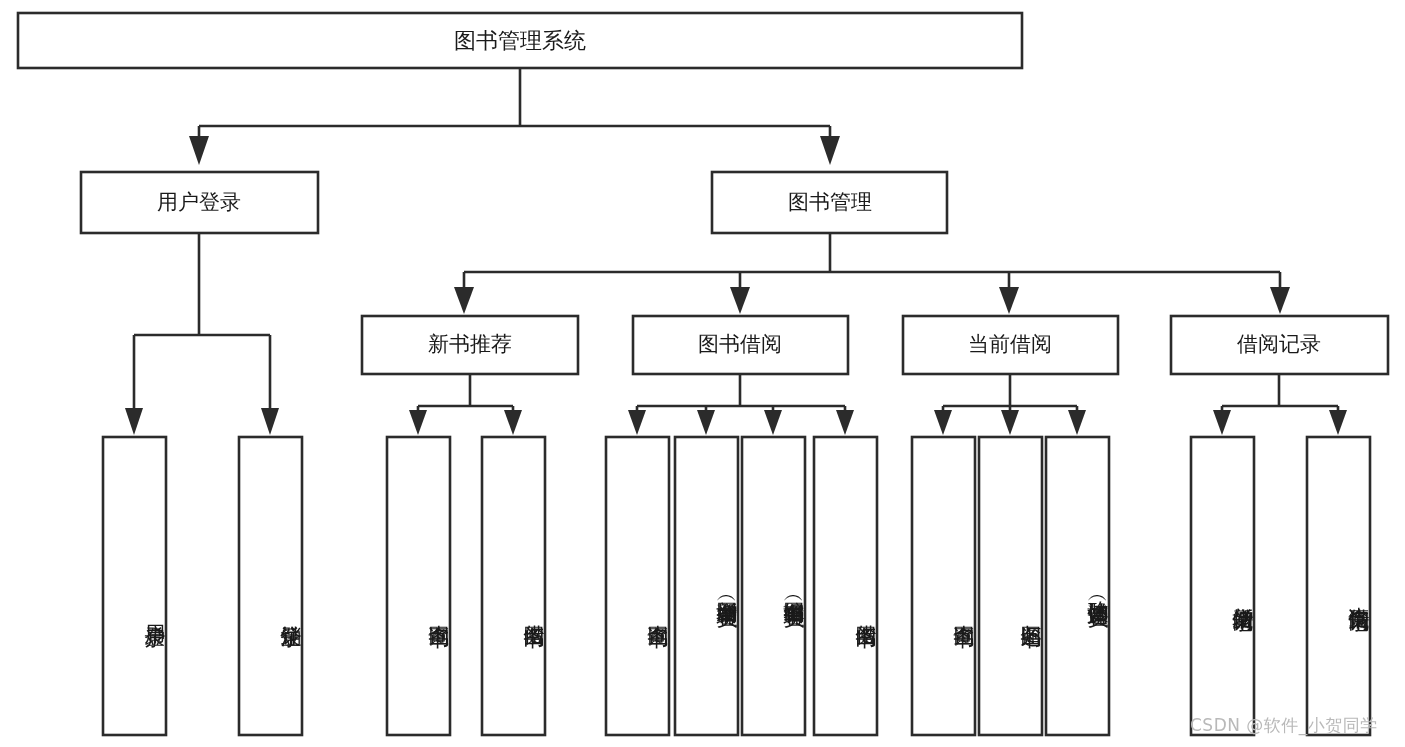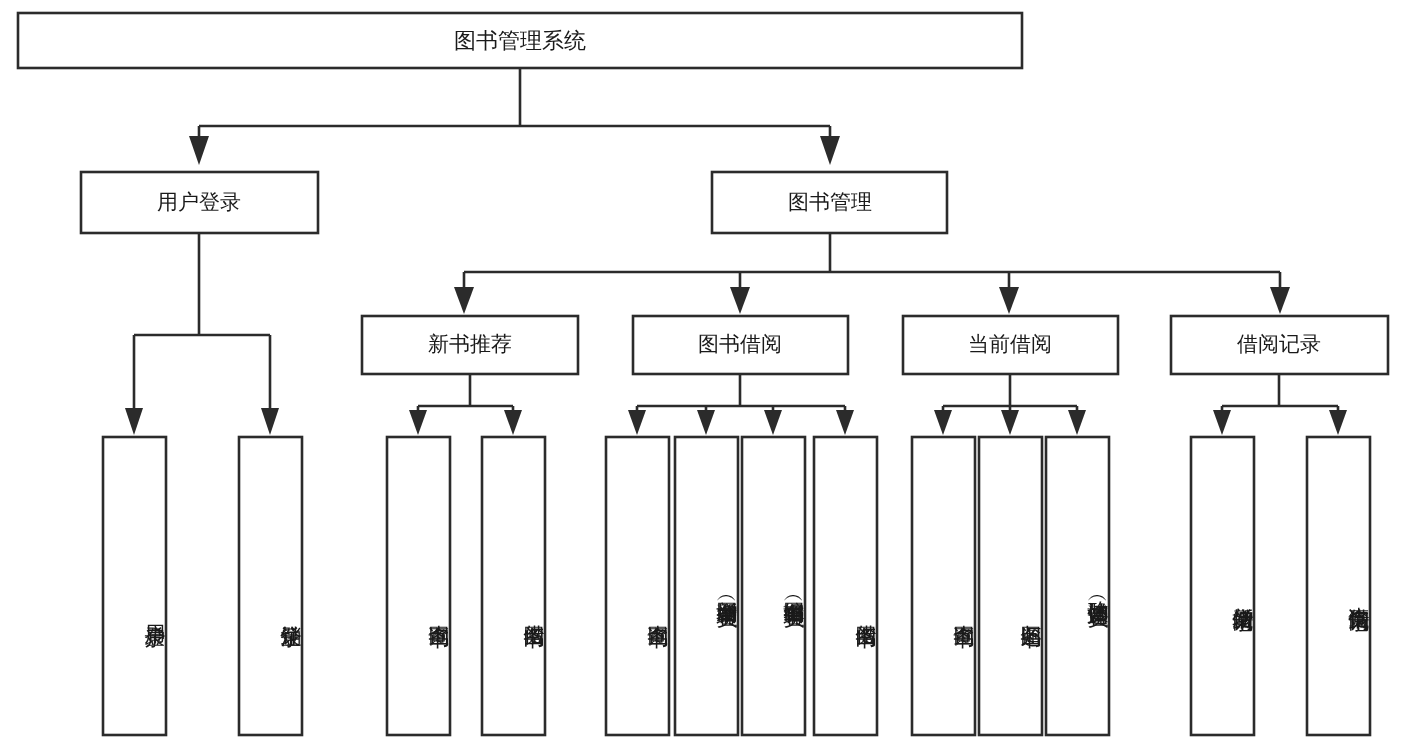--- a/index.html
+++ b/index.html
@@ -206,14 +206,15 @@
   <div class="vlabel" style="left:742px; top:443px; width:63px; height:290px;">编辑图书（管理员）</div>
   <div class="vlabel" style="left:814px; top:490px; width:63px; height:240px;">借阅图书</div>
 
   <div class="vlabel" style="left:912px; top:490px; width:63px; height:240px;">查询图书</div>
   <div class="vlabel" style="left:979px; top:490px; width:63px; height:240px;">归还图书</div>
   <div class="vlabel" style="left:1046px; top:443px; width:63px; height:290px;">确认归还（管理员）</div>
 
   <div class="vlabel" style="left:1191px; top:455px; width:63px; height:275px;">新增借阅记录</div>
   <div class="vlabel" style="left:1307px; top:455px; width:63px; height:275px;">查询借阅记录</div>
 
+  <div class="watermark" style="left:1190px; top:714px;">CSDN @软件_小贺同学</div>
 
 </div>
 
 </body></html>

